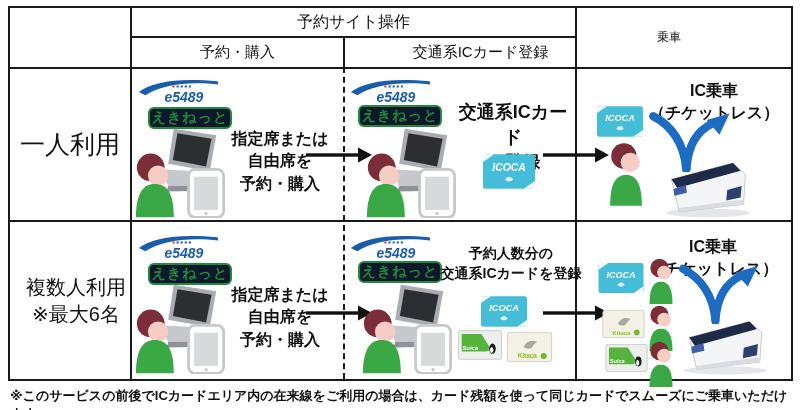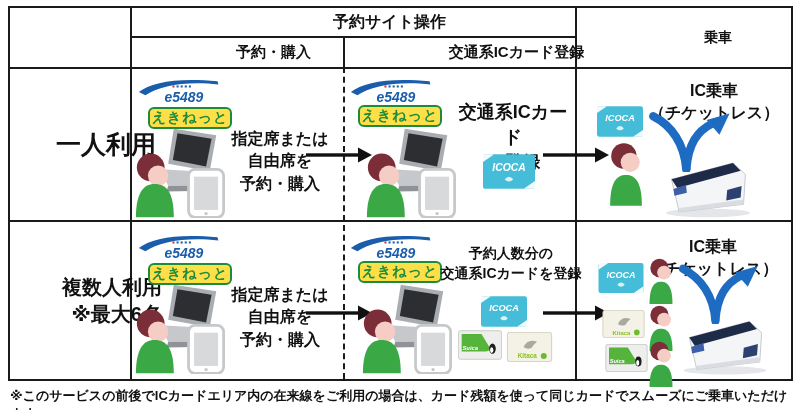--- a/index.html
+++ b/index.html
@@ -2,25 +2,25 @@
 <html><head>
 <meta charset="utf-8">
 <style>
   html,body{margin:0;padding:0;background:#fff;}
   .stage{position:relative;width:800px;height:410px;background:#fff;overflow:hidden;
          font-family:"Liberation Sans","DejaVu Sans",sans-serif;color:#111;}
   .table{position:absolute;left:8px;top:6px;width:785px;height:375px;border:2px solid #1a1a1a;box-sizing:border-box;}
   .vline,.hline{position:absolute;background:#1a1a1a;}
   .vdash{position:absolute;width:0;border-left:2px dashed #1a1a1a;}
   .cell{position:absolute;display:flex;align-items:center;justify-content:center;
-        font-weight:bold;text-align:right;white-space:pre-line;margin-left:36px;}
+        font-weight:normal;text-align:center;white-space:pre-line;}
   .txt{position:absolute;font-weight:bold;text-align:center;white-space:pre-line;line-height:1.4;}
   .cmp{position:absolute;}
   .ekinet{position:absolute;display:flex;align-items:center;justify-content:center;
-          border:2px solid #1e8a3c;border-radius:6px;background:#fde047;color:#1e8a3c;
+          border:2px solid #1e8a3c;border-radius:6px;background:#0f172a;color:#1e8a3c;
           font-weight:800;font-size:14px;box-sizing:border-box;letter-spacing:1px;}
   .footnote{position:absolute;left:10px;top:387px;width:784px;font-size:13px;font-weight:bold;}
 </style>
 </head>
 <body>
 
 <svg width="0" height="0" style="position:absolute" aria-hidden="true">
   <defs>
     <symbol id="sym-e5489" viewBox="0 0 100 32">
       <path d="M1 16 C 16 4, 50 -2, 97 3 L 98 7 C 62 2, 26 8, 9 20 Z" fill="#1a5dab"></path>
@@ -104,21 +104,21 @@
     <div class="vdash" style="left:333px;top:59px;height:312px;"></div>
     <div class="vline" style="left:565px;top:0;width:2px;height:371px;"></div>
     <div class="hline" style="left:120px;top:28px;width:447px;height:2px;"></div>
     <div class="hline" style="left:0;top:59px;width:781px;height:2px;"></div>
     <div class="hline" style="left:0;top:212px;width:781px;height:2px;"></div>
 
     <div class="cell" style="left:0;top:0;width:120px;height:59px;"></div>
     <div class="cell" style="left:122px;top:0;width:443px;height:28px;font-size:16px;">予約サイト操作</div>
     <div class="cell" style="left:122px;top:30px;width:211px;height:29px;font-size:15px;">予約・購入</div>
     <div class="cell" style="left:335px;top:30px;width:271px;height:29px;font-size:15px;border-radius:11px;">交通系ICカード登録</div>
-    <div class="cell" style="left:567px;top:0;width:210px;height:59px;font-size:14px;">乗車</div>
+    <div class="cell" style="left:554px;top:0;width:210px;height:59px;font-size:12px;">乗車</div>
 
     <div class="cell" style="left:0;top:61px;width:120px;height:151px;font-size:25px;">一人利用</div>
     <div class="cell" style="left:0;top:214px;width:132px;height:157px;font-size:20px;line-height:1.35;">複数人利用
 ※最大6名</div>
 
     <svg class="cmp" style="left:128px;top:70px;width:82px;height:28px;">
         <use href="#sym-e5489"></use>
       </svg>
     <div class="ekinet" style="left:138px;top:99px;width:84px;height:22px;">えきねっと</div>
     <svg class="cmp" style="left:125px;top:120px;width:96px;height:90px;">

